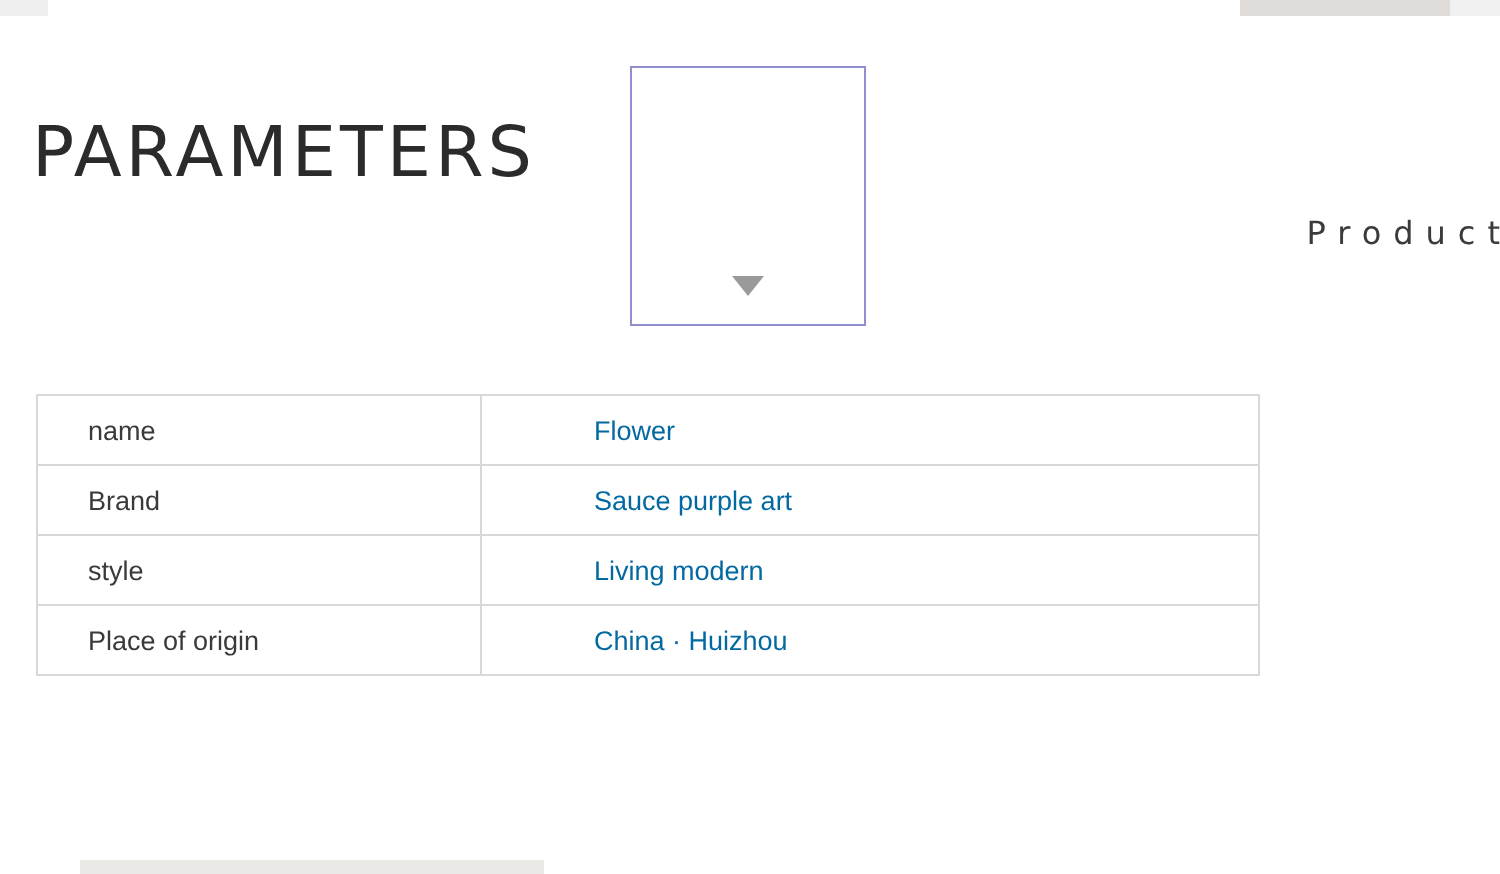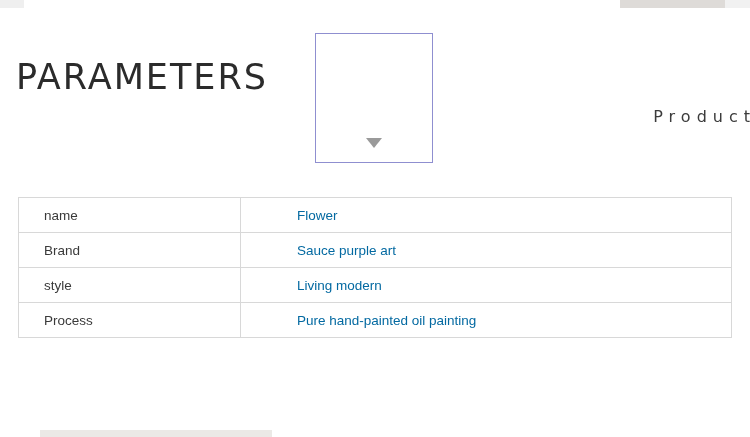--- a/index.html
+++ b/index.html
@@ -96,21 +96,21 @@
     border-right: 8px solid transparent;
     border-top: 10px solid #9a9a9a;
     z-index: 3;
   }
 
   
   .params-table {
     position: absolute;
     left: 18px;
     top: 197px;
-    width: 714px;
+    width: 612px;
     border-collapse: collapse;
     table-layout: fixed;
   }
   .params-table tr {
     height: 34px;
   }
   .params-table td {
     border: 1px solid #d8d8d8;
     font-size: 13.5px;
     color: #333333;
@@ -172,21 +172,21 @@
     </tr>
     <tr>
       <td class="k">Brand</td>
       <td class="v">Sauce purple art</td>
     </tr>
     <tr>
       <td class="k">style</td>
       <td class="v">Living modern</td>
     </tr>
     <tr>
-      <td class="k">Process</td>
-      <td class="v">Pure hand-painted oil painting</td>
+      <td class="k">Place of origin</td>
+      <td class="v">China · Huizhou</td>
     </tr>
   </tbody>
 </table>
 
 <div class="bottom-strip">
   <div class="chunk b1"></div>
 </div>
 
 </body></html>

